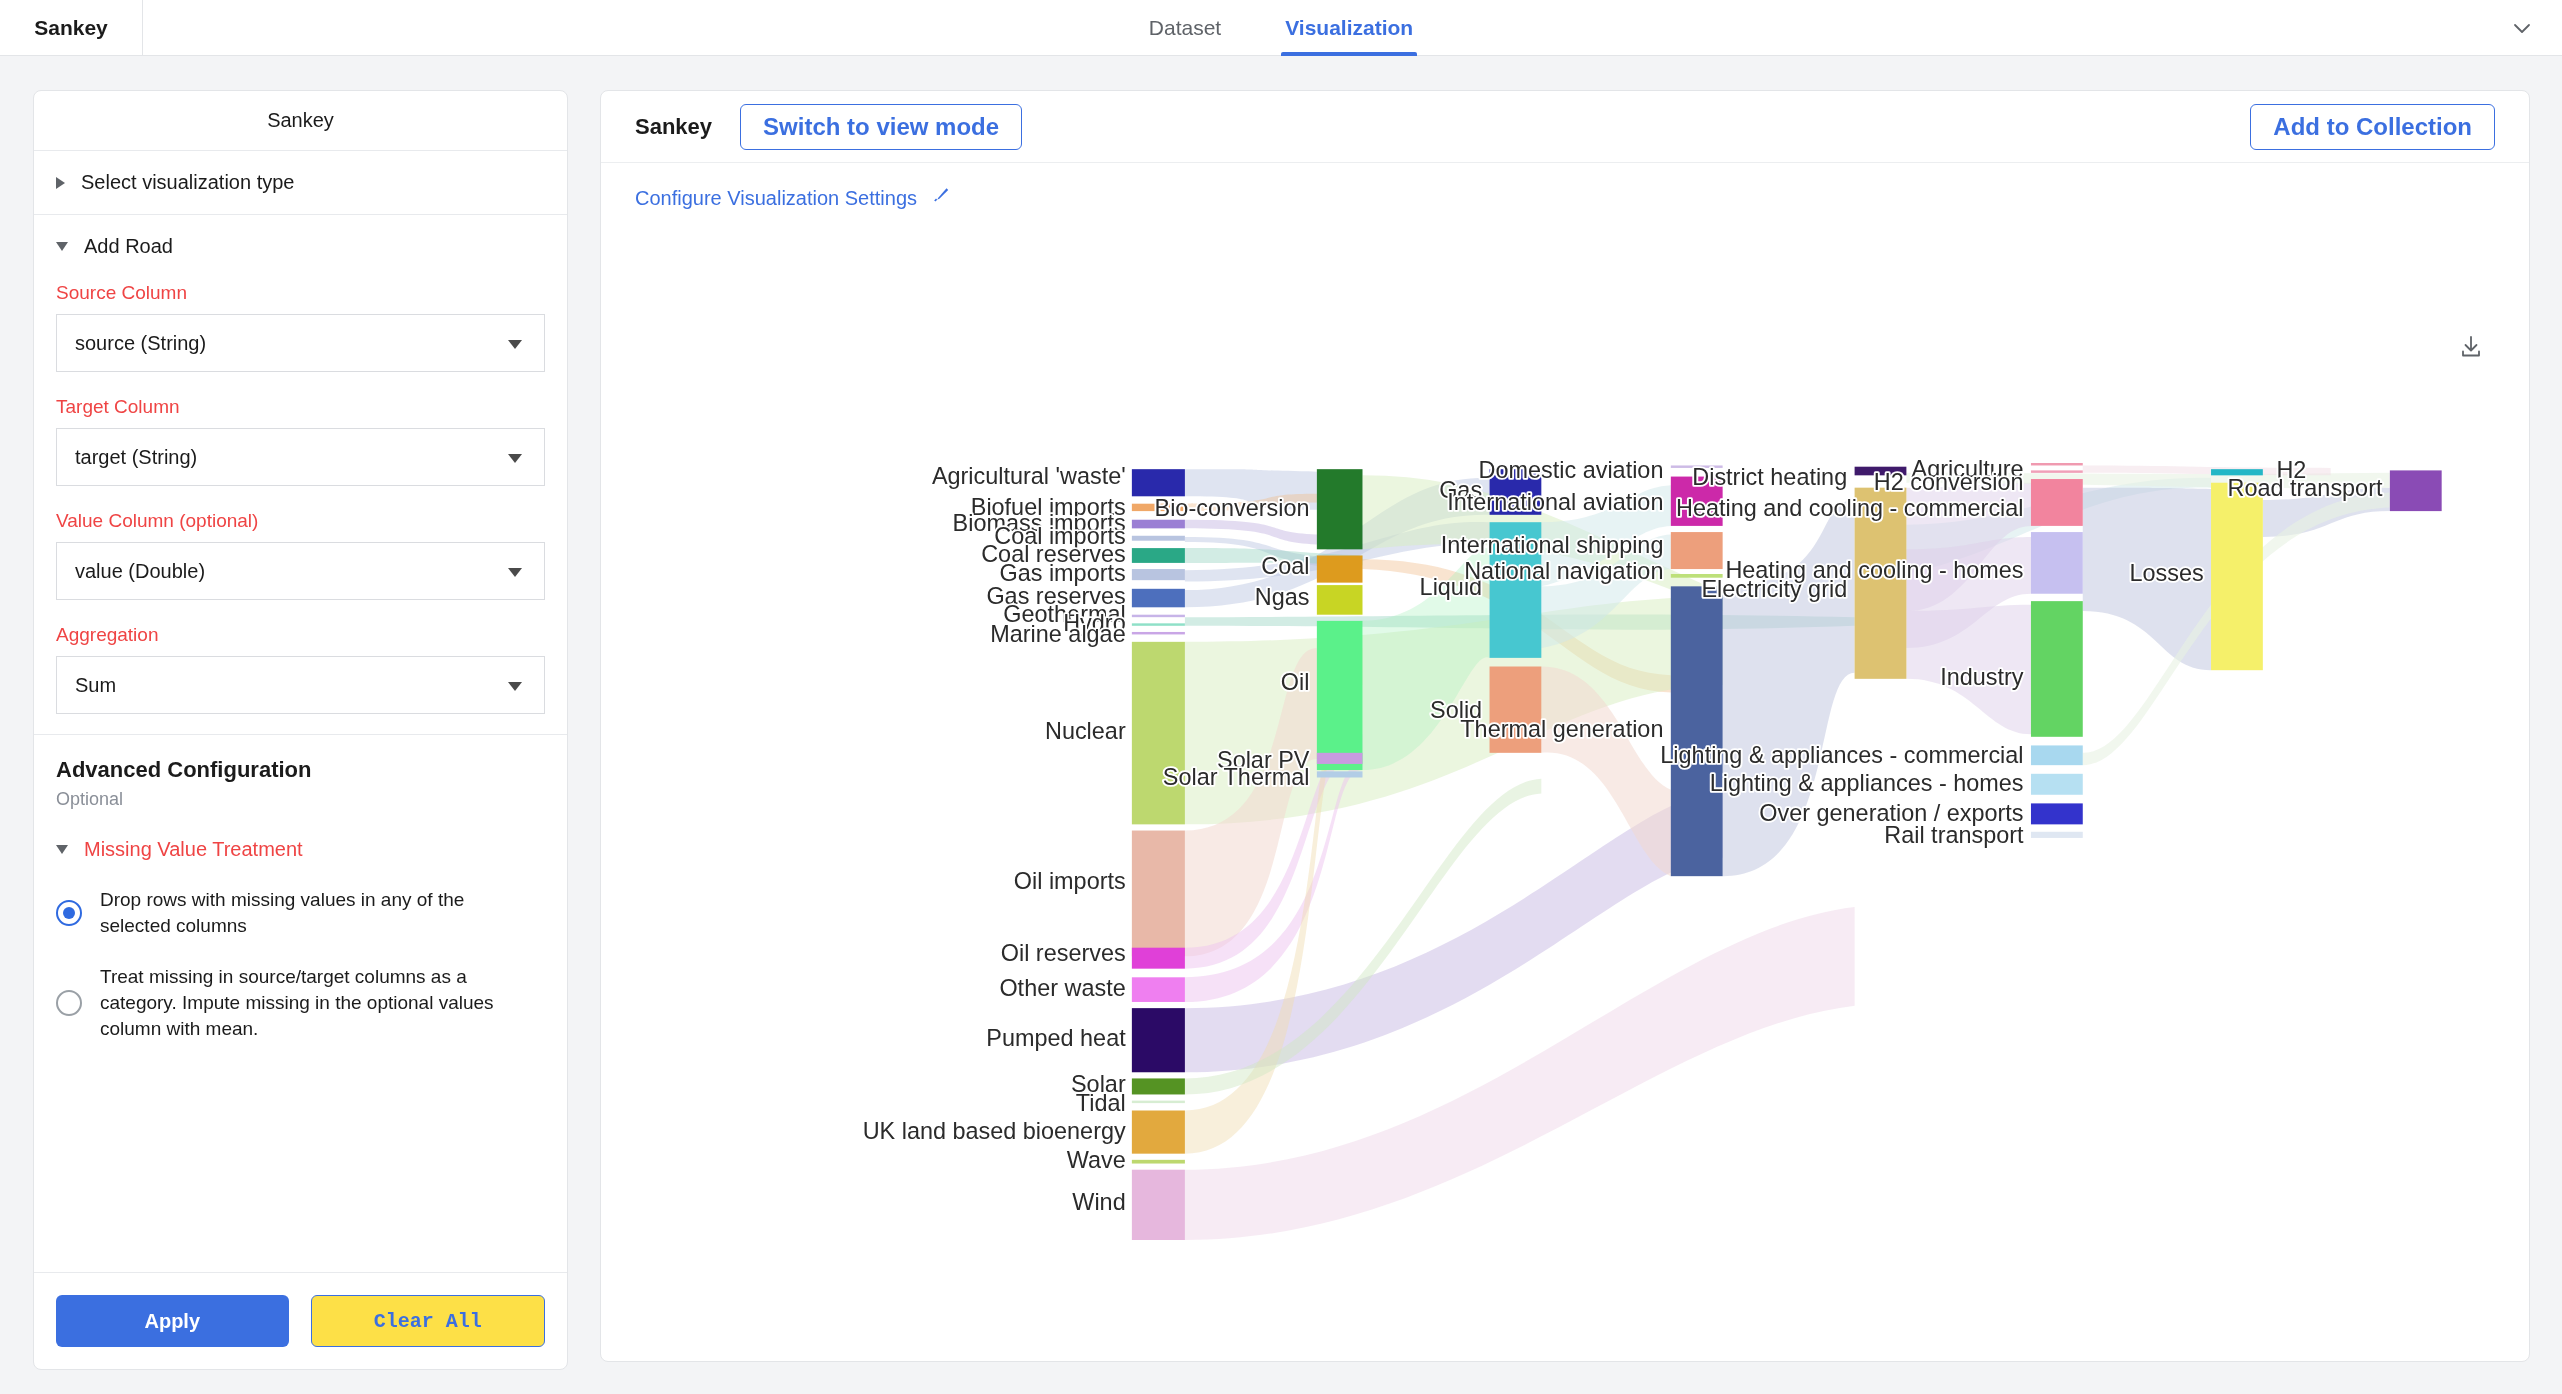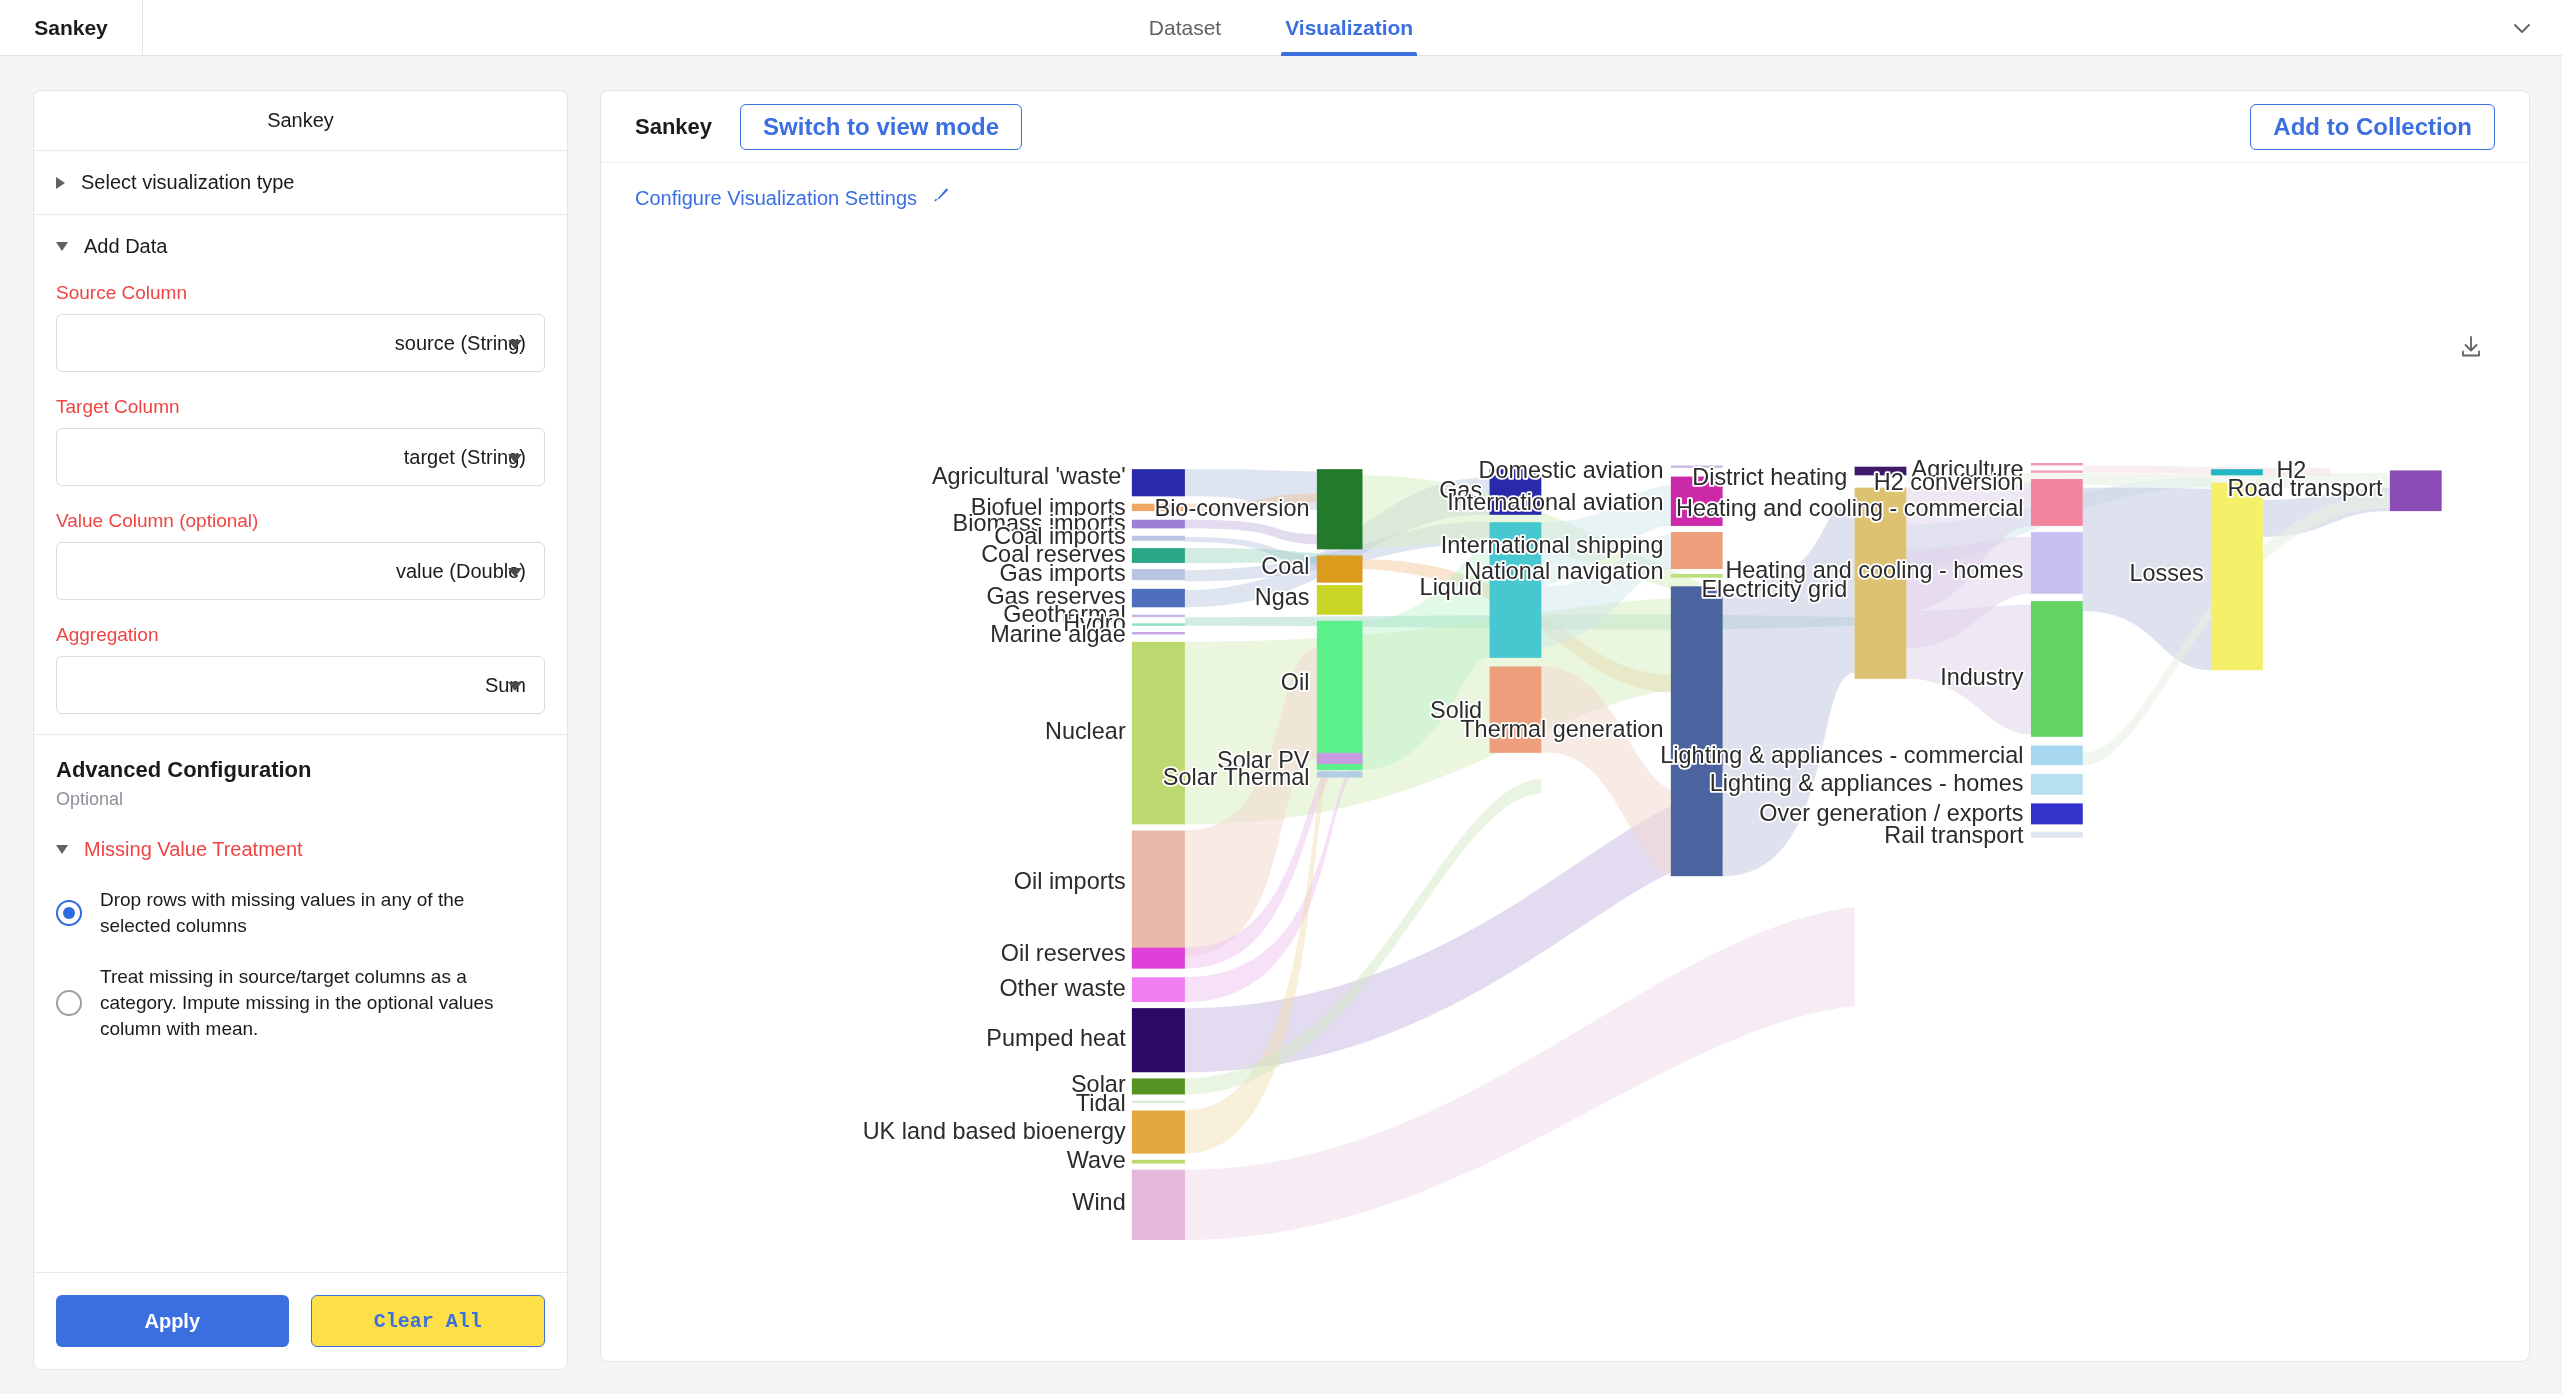--- a/index.html
+++ b/index.html
@@ -57,23 +57,23 @@
     display: flex; align-items: center; gap: 16px; font-size: 20px; color: #1b1b1b;
   }
   .tri-right { width: 0; height: 0; border-left: 9px solid #5f6368;
                border-top: 6px solid transparent; border-bottom: 6px solid transparent; }
   .tri-down  { width: 0; height: 0; border-top: 9px solid #5f6368;
                border-left: 6px solid transparent; border-right: 6px solid transparent; }
 
   .field-label { font-size: 19px; color: #ef4444; margin: 0 0 10px 0; }
   .field { margin-top: 24px; }
   .select-box {
-    height: 58px; border: 1px solid #dadce0; border-radius: 6px;
+    height: 58px; border: 1px solid #dadce0; border-radius: 0;
     display: flex; align-items: center; padding: 0 18px;
-    font-size: 20px; color: #1b1b1b; background: #fff; position: relative; justify-content: flex-end;
+    font-size: 20px; color: #1b1b1b; background: #fff; position: relative;
   }
   .select-box .caret {
     position: absolute; right: 22px; top: 50%; margin-top: -3px;
     width: 0; height: 0; border-top: 9px solid #4a4a4a;
     border-left: 7px solid transparent; border-right: 7px solid transparent;
   }
 
   .adv-wrap { padding: 22px 22px 0 22px; flex: 1; }
   .adv-title { font-size: 22px; font-weight: 700; color: #1b1b1b; }
   .adv-sub { font-size: 18px; color: #8a8f98; margin-top: 6px; }
@@ -166,21 +166,21 @@
   <div class="lp-section">
     <div class="lp-accordion">
       <span class="tri-right"></span>
       <span>Select visualization type</span>
     </div>
   </div>
 
   <div class="lp-section">
     <div class="lp-accordion">
       <span class="tri-down"></span>
-      <span>Add Data</span>
+      <span>Add Road</span>
     </div>
 
     <div class="field">
       <div class="field-label">Source Column</div>
       <div class="select-box">
         <span>source (String)</span>
         <span class="caret"></span>
       </div>
     </div>
 

